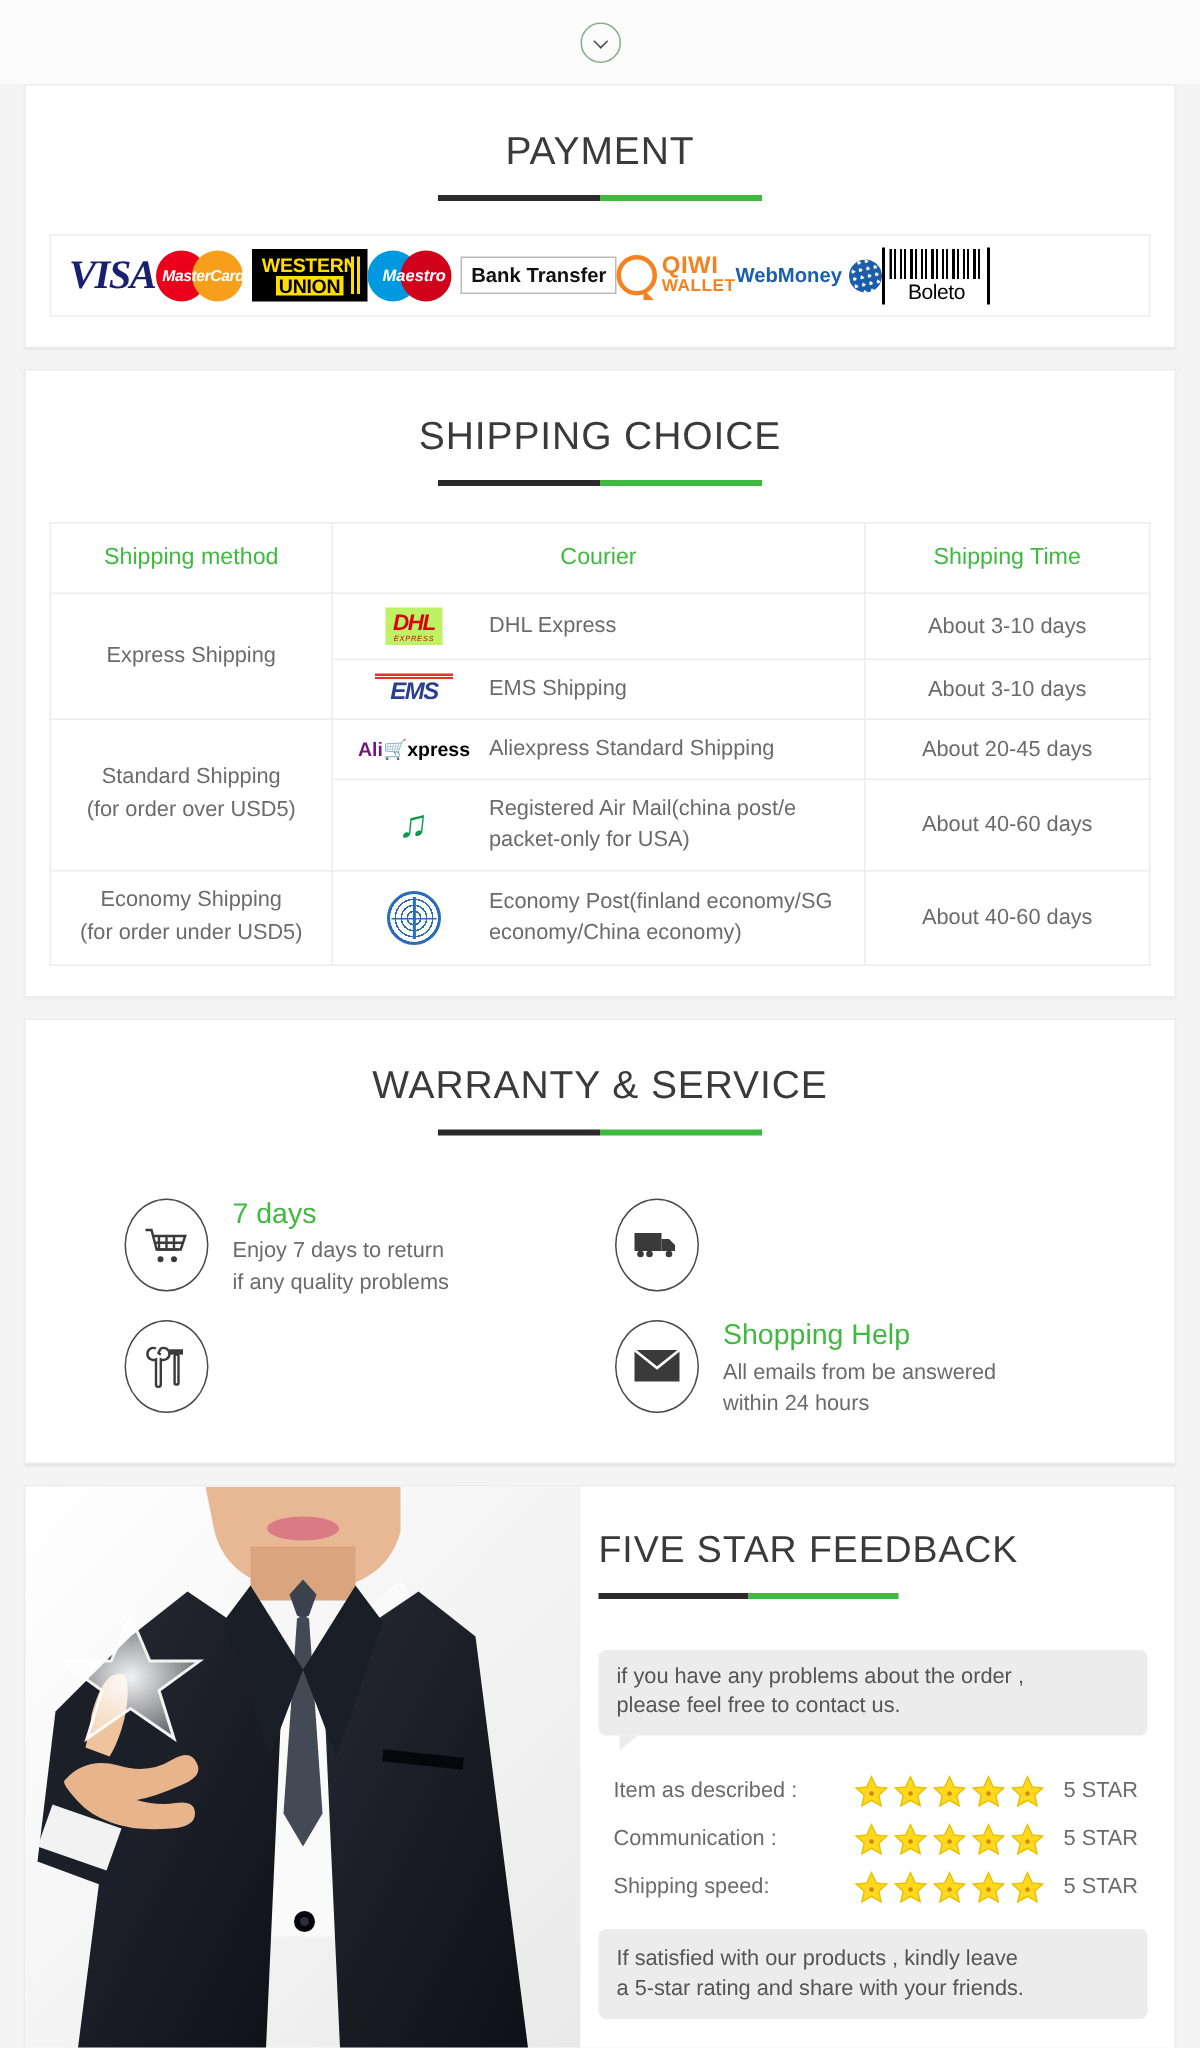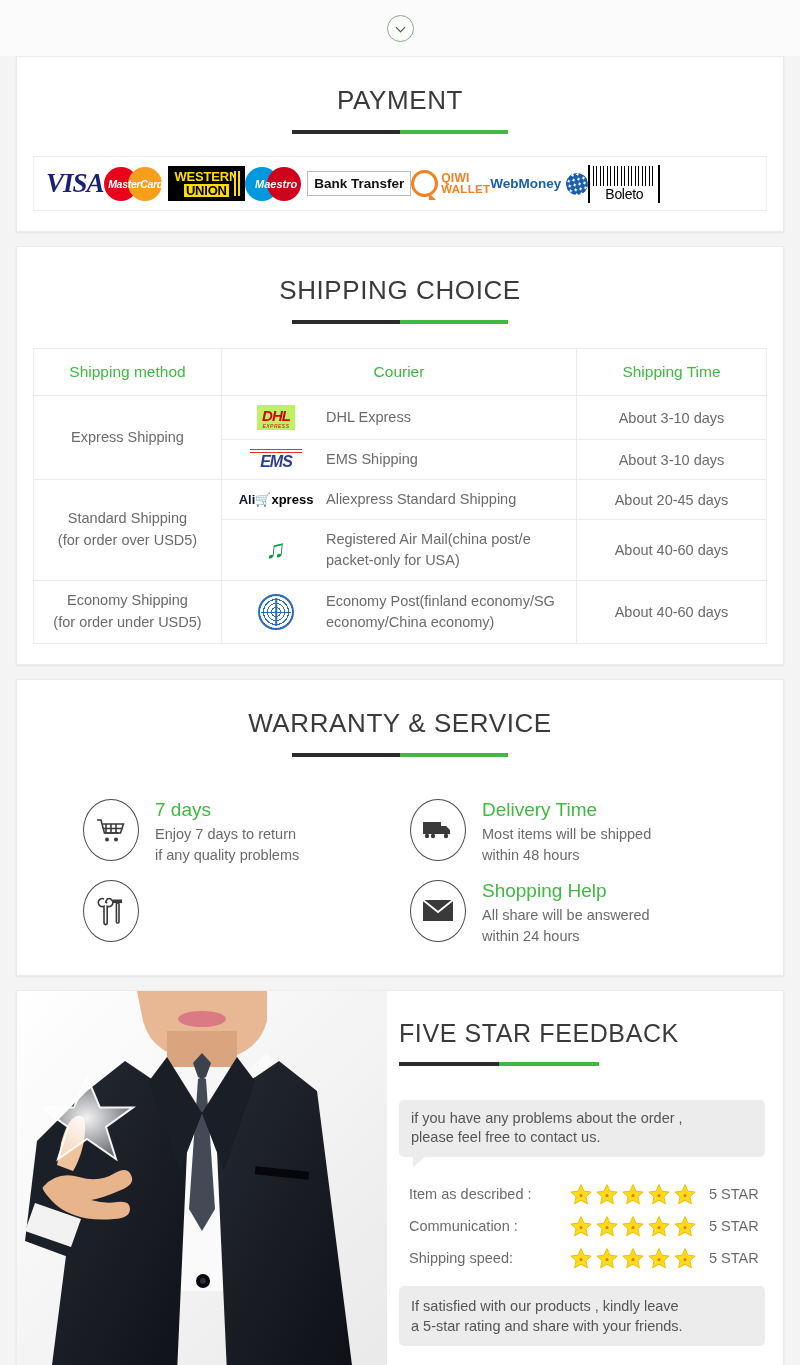--- a/index.html
+++ b/index.html
@@ -104,21 +104,21 @@
   .qiwi { display: flex; align-items: center; gap: 3px; }
   .qiwi .q {
     width: 27px; height: 27px; border: 3.5px solid #f58220; border-radius: 50%;
     position: relative;
   }
   .qiwi .q:after {
     content:""; position:absolute; right:-1px; bottom:-6px; width:0;height:0;
     border-left: 7px solid #f58220; border-top: 7px solid transparent;
   }
   .qiwi .txt { line-height: 1.0; color: #f58220; font-weight: bold; }
-  .qiwi .txt b { display: block; font-size: 12px; letter-spacing: .3px; }
+  .qiwi .txt b { display: block; font-size: 16px; letter-spacing: .3px; }
   .qiwi .txt b.w { font-size: 11.5px; }
   .webmoney { display: flex; align-items: center; gap: 5px; }
   .webmoney .wm { color: #1b5faa; font-size: 13.5px; font-weight: bold; }
   .webmoney .globe {
     width: 22px; height: 22px; border-radius: 50%;
     background:
       radial-gradient(circle at 70% 30%, #ffffff 0 1.2px, transparent 1.3px) 0 0/5px 5px,
       #1b5faa;
     transform: rotate(-12deg);
   }
@@ -147,21 +147,21 @@
   .courier-logo { width: 92px; min-width: 92px; display: flex; justify-content: center; align-items: center; }
   .courier-name { line-height: 1.45; font-size: 14.5px; color: #6b6b6b; text-align: left; }
 
   .dhl { background: #bef264; padding: 3px 5px 1px 5px; display:flex;flex-direction:column;align-items:center; }
   .dhl .d1 { color: #d40511; font-weight: bold; font-style: italic; font-size: 15px; letter-spacing: -1px; line-height:1; }
   .dhl .d2 { color: #d40511; font-size: 5px; letter-spacing: .5px; font-style: italic; }
   .ems { display:flex; flex-direction:column; align-items:center; }
   .ems .top { width: 52px; height: 5px; background: repeating-linear-gradient(180deg,#e2342c 0 1.4px,#fff 1.4px 2.6px); }
   .ems .mid { color: #2b3f92; font-weight: bold; font-style: italic; font-size: 16px; line-height: 1; letter-spacing:-1px;}
   .ali { font-weight: bold; font-size: 13px; }
-  .ali .a { color: #0f172a; }
+  .ali .a { color: #701a75; }
   .ali .x { color: #e8870c; }
   .ali .rest { color: #000; }
   .chinapost {
     color: #0a9a4a; font-weight: bold; font-size: 26px; font-family: "Liberation Serif", serif;
     line-height: 1; transform: skewX(-6deg);
   }
   .un {
     width: 36px; height: 36px; border-radius: 50%;
     background:
       repeating-radial-gradient(circle at 50% 50%, #2b6cb8 0 1px, transparent 1px 4px),
@@ -413,24 +413,20 @@
       <div class="wi">
         <span class="circ">
           <svg width="32" height="22" viewBox="0 0 32 22">
               <path d="M1 3h18v12H1z" fill="#3a3a3a"></path>
               <path d="M19 7h5l4 4v4h-9z" fill="#3a3a3a"></path>
               <circle cx="5" cy="17" r="2.2" fill="#3a3a3a"></circle>
               <circle cx="11" cy="17" r="2.2" fill="#3a3a3a"></circle>
               <circle cx="24" cy="17" r="2.2" fill="#3a3a3a"></circle>
             </svg>
         </span>
-        <span class="txt">
-          <h4>Delivery Time</h4>
-          <p><span>Most items will be shipped</span><br><span>within 48 hours</span></p>
-        </span>
       </div>
 
       <div class="wi">
         <span class="circ">
           <svg width="30" height="30" viewBox="0 0 30 30">
               <g fill="none" stroke="#3a3a3a" stroke-width="1.6">
                 <path d="M8 3a4 4 0 1 0 0 7.2V27a1.6 1.6 0 0 0 3.2 0V10.2A4 4 0 1 0 11.2 3l-1.6 3 1.6 1.2"></path>
               </g>
               <rect x="17" y="3.5" width="9" height="3.6" fill="#3a3a3a"></rect>
               <rect x="20.4" y="7" width="2.6" height="20" rx="1" fill="none" stroke="#3a3a3a" stroke-width="1.6"></rect>
@@ -440,21 +436,21 @@
 
       <div class="wi">
         <span class="circ">
           <svg width="32" height="23" viewBox="0 0 32 23">
               <rect x="1" y="1" width="30" height="21" fill="#3a3a3a"></rect>
               <path d="M1 1l15 12L31 1" fill="none" stroke="#fff" stroke-width="1.8"></path>
             </svg>
         </span>
         <span class="txt">
           <h4>Shopping Help</h4>
-          <p><span>All share will be answered</span><br><span>within 24 hours</span></p>
+          <p><span>All emails from be answered</span><br><span>within 24 hours</span></p>
         </span>
       </div>
     </div>
   </section>
 
   <section class="fb-card">
     <div class="fb-photo">
       <svg width="370" height="382" viewBox="0 0 370 382" preserveAspectRatio="xMidYMid slice">
         <defs>
           <linearGradient id="bgG" x1="0" y1="0" x2="1" y2="1">

